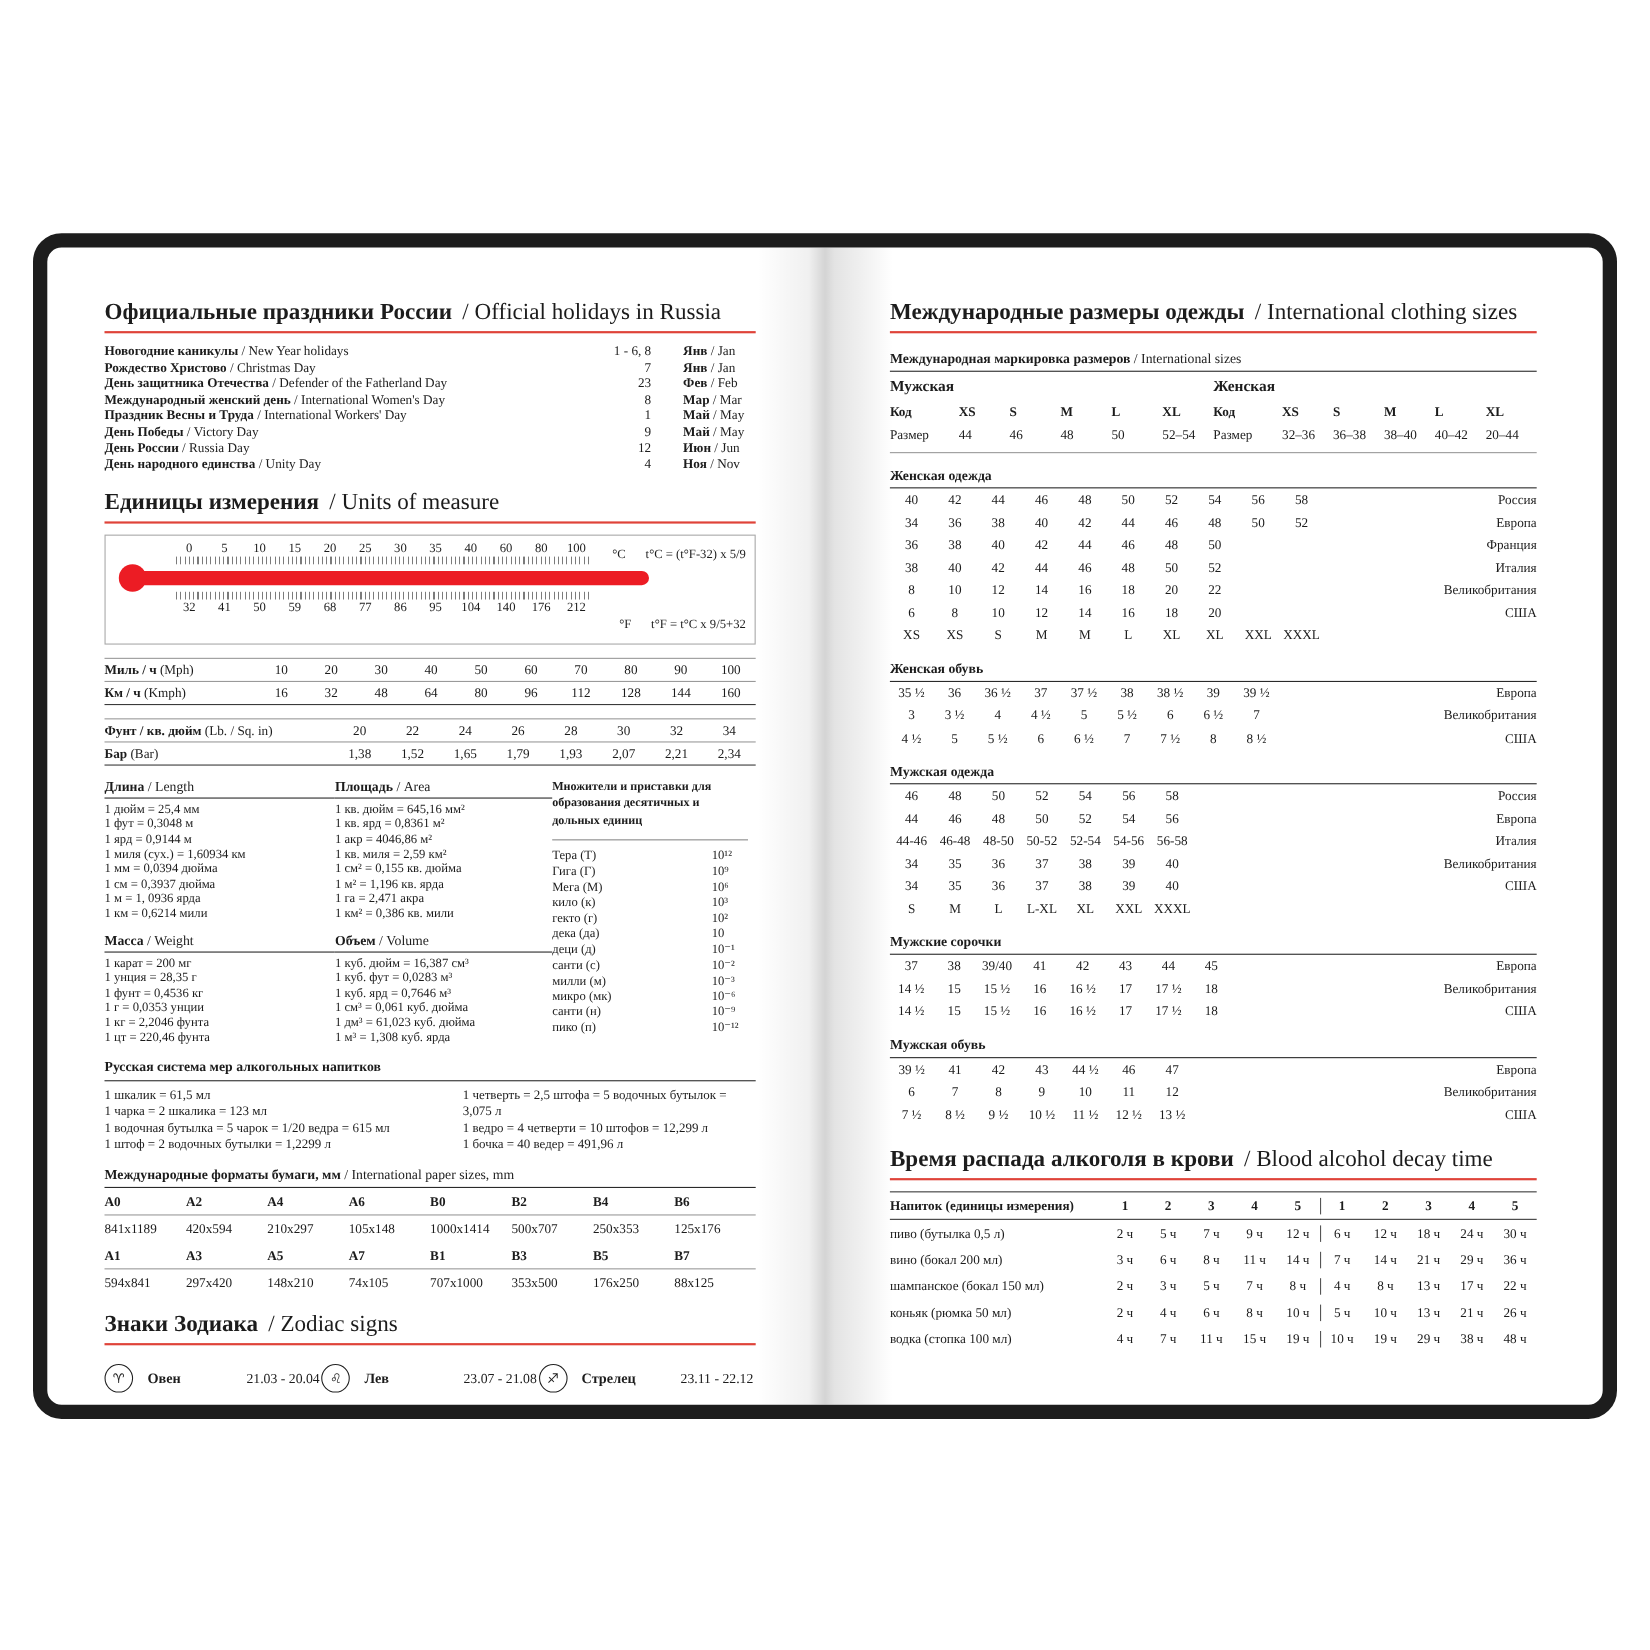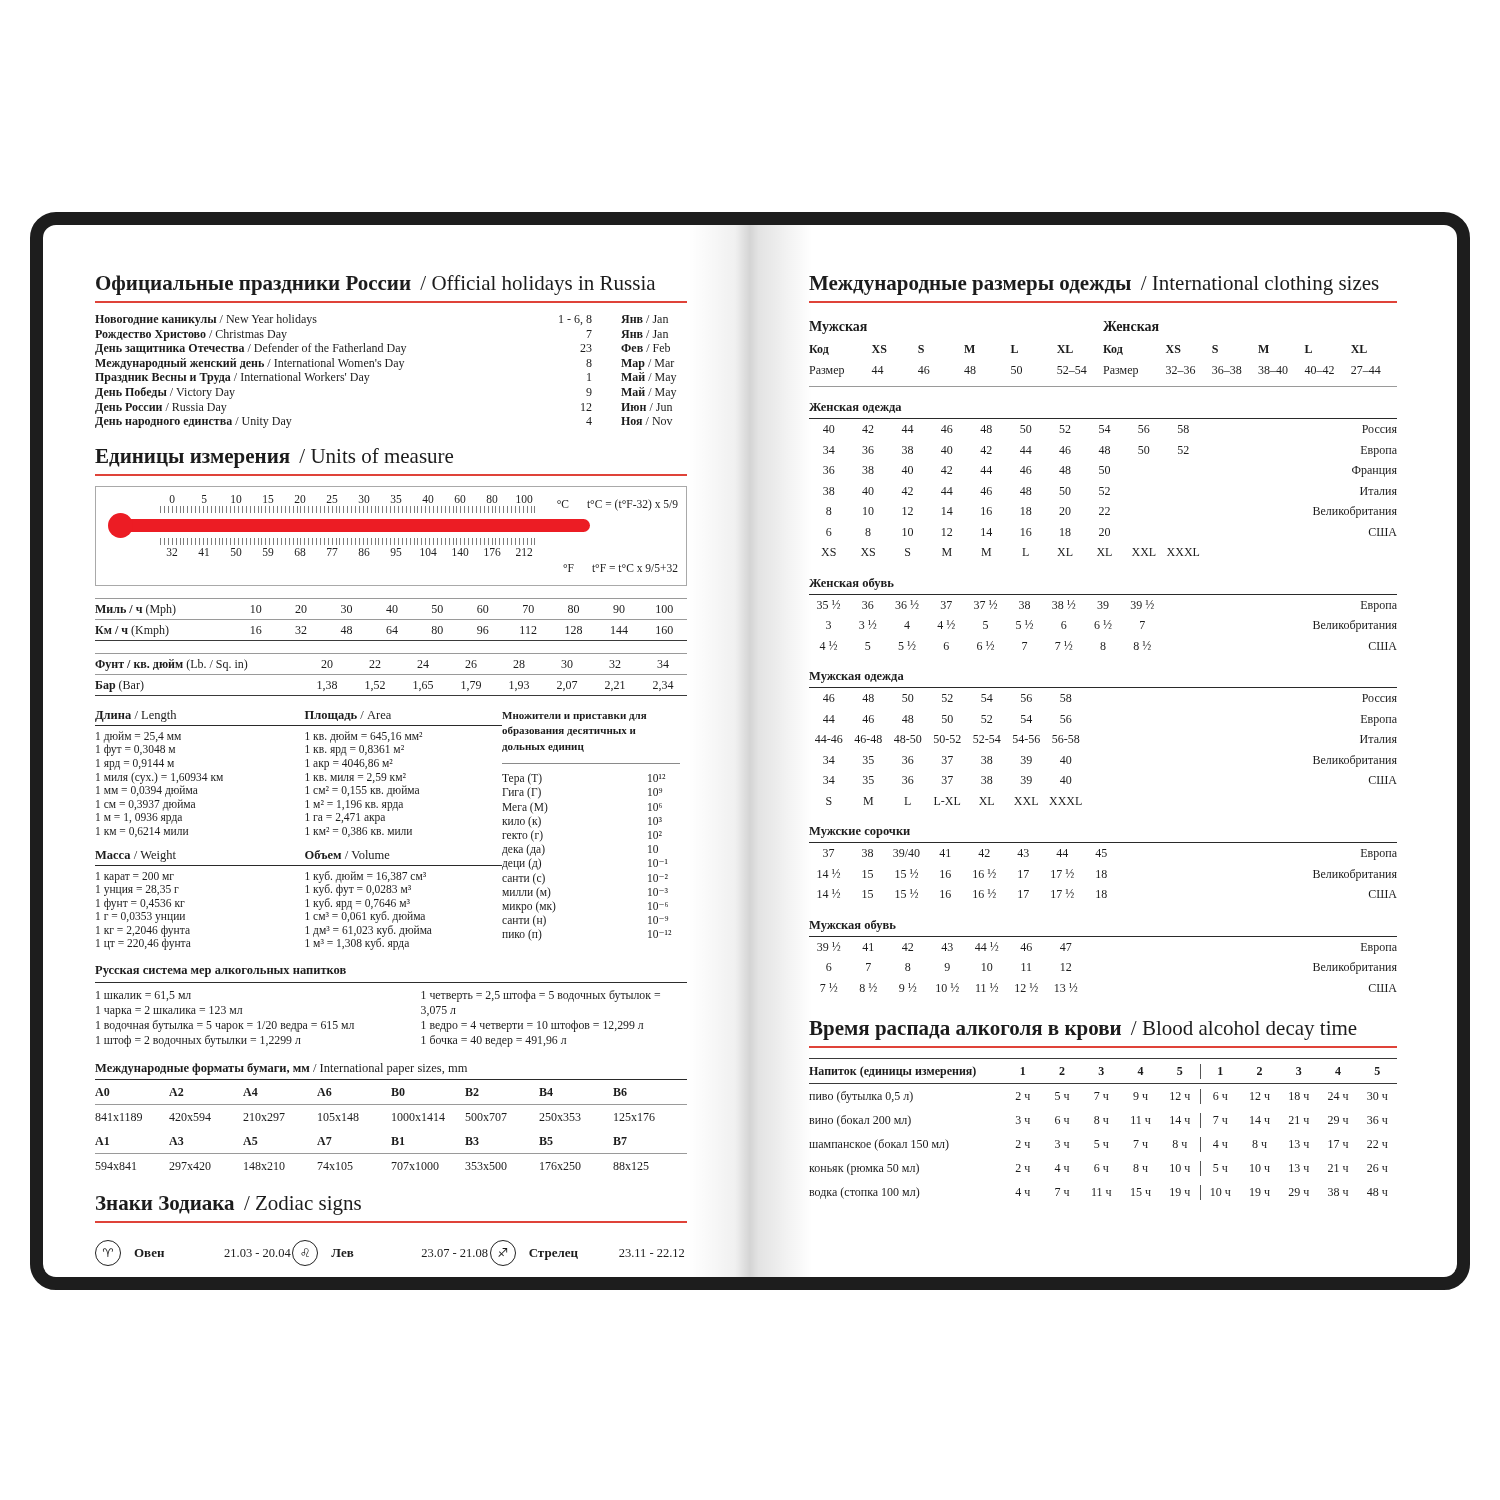--- a/index.html
+++ b/index.html
@@ -518,20 +518,21 @@
   </div>
 
   <div class="page pright">
 
     <div class="sec-title">
       <b>Международные размеры одежды</b>
       <span class="en">/ International clothing sizes</span>
     </div>
 
     <div class="mt16">
+      <div class="sub"><b>Международная маркировка размеров</b> <span class="en">/ International sizes</span></div>
       <div class="mk-halves">
         <div class="mk-half">
           <div class="mk-label">Мужская</div>
           <div class="marking">
               <div class="trow bold">
                 <span class="cells">
                   <span class="cell">Код</span>
                   <span class="cell">XS</span>
                   <span class="cell">S</span>
                   <span class="cell">M</span>
@@ -564,21 +565,21 @@
                   <span class="cell">XL</span>
                 </span>
               </div>
               <div class="trow">
                 <span class="cells">
                   <span class="cell">Размер</span>
                   <span class="cell">32–36</span>
                   <span class="cell">36–38</span>
                   <span class="cell">38–40</span>
                   <span class="cell">40–42</span>
-                  <span class="cell">27–44</span>
+                  <span class="cell">20–44</span>
                 </span>
               </div>
             </div>
         </div>
       </div>
     </div>
 
     <div class="sizes w67">
       <div class="shead">Женская одежда</div>
       <div>

